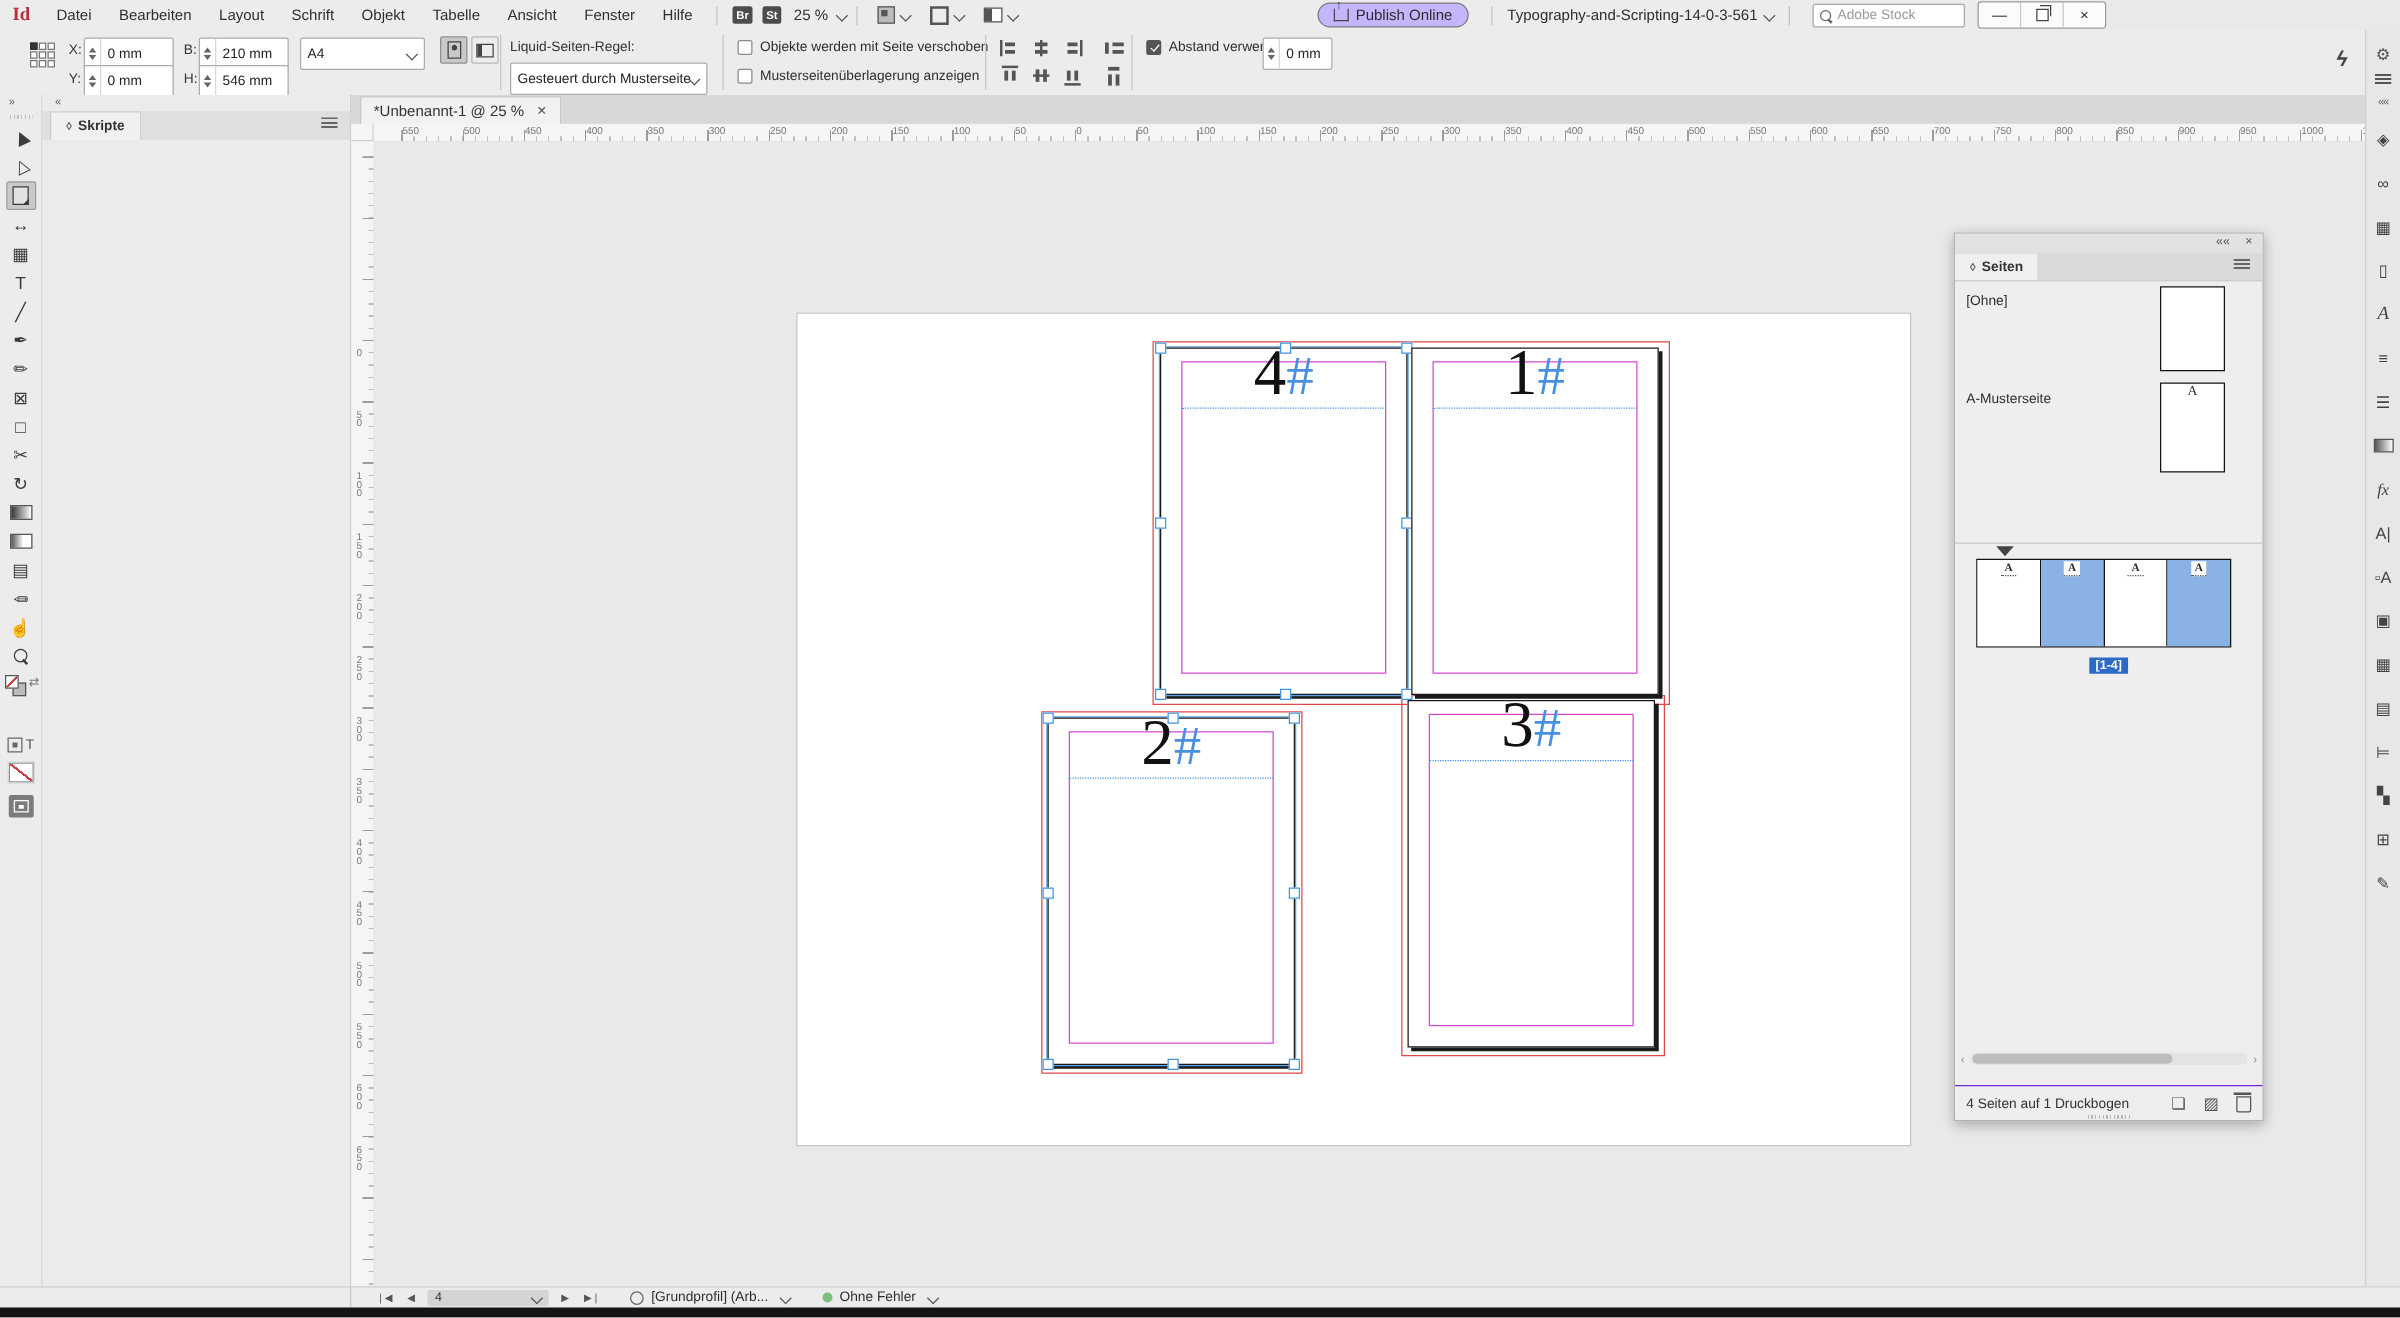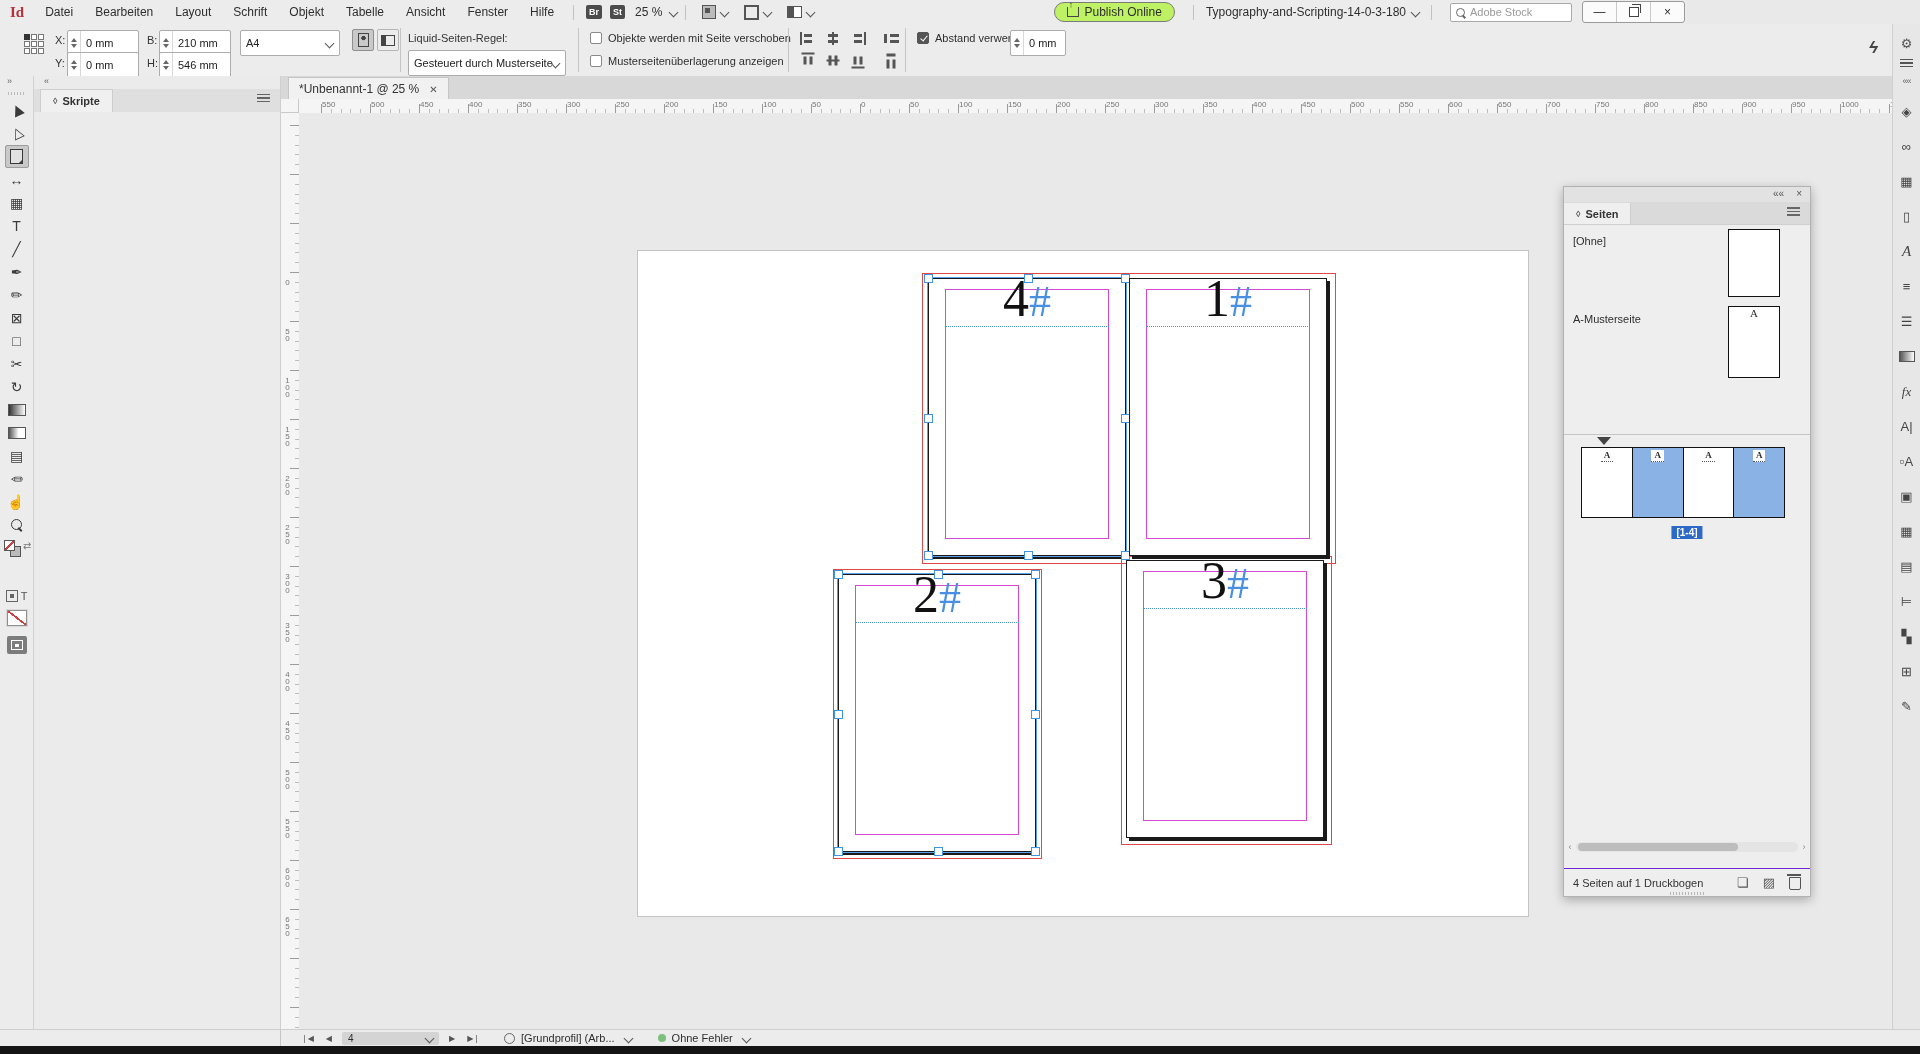--- a/index.html
+++ b/index.html
@@ -19,21 +19,21 @@
   .badge{background:#4c4c4c;color:#fff;font-size:9px;font-weight:bold;border-radius:2px;
          padding:2px 3px;margin:0 4px;}
   .zoom-level{margin:0 8px 0 6px;}
   .icon-dd{display:flex;align-items:center;margin:0 8px;gap:5px;}
   .ig1{width:12px;height:12px;border:1px solid #555;background:
        linear-gradient(#555 0 0) 2px 2px/5px 5px no-repeat,#bbb;}
   .ig2{width:11px;height:11px;border:2px solid #555;}
   .ig3{width:13px;height:10px;border:1px solid #555;background:linear-gradient(90deg,#555 0 6px,#fff 6px);}
   .mb-right{margin-left:auto;display:flex;align-items:center;}
   .publish{display:flex;align-items:center;gap:6px;border:1px solid #7a7a7a;border-radius:11px;
-           padding:2px 12px;font-size:12px;background:#bef264;margin-right:10px;}
+           padding:2px 12px;font-size:12px;background:#c4b5fd;margin-right:10px;}
   .ic-share{position:relative;width:10px;height:9px;border:1px solid #444;border-top:none;display:inline-block;}
   .ic-share::after{content:"↑";position:absolute;left:1px;top:-8px;font-size:10px;color:#444;}
   .workspace{display:flex;align-items:center;gap:6px;margin:0 4px;}
   .search-box{display:flex;align-items:center;gap:5px;width:110px;height:17px;border:1px solid #a8a8a8;
               border-radius:2px;background:#fff;padding:0 5px;margin:0 10px;}
   .search-box .ph{color:#9a9a9a;font-size:11px;}
   .mag{position:relative;width:7px;height:7px;border:1.5px solid #666;border-radius:50%;display:inline-block;flex:none;}
   .mag::after{content:"";position:absolute;width:1.5px;height:4px;background:#666;left:6px;top:6px;transform:rotate(-45deg);}
   .win-controls{display:flex;border:1px solid #9a9a9a;border-radius:3px;background:#fbfbfb;overflow:hidden;height:20px;margin-right:1px;}
   .win-btn{width:33px;text-align:center;line-height:20px;font-size:12px;border-left:1px solid #c9c9c9;}
@@ -246,21 +246,21 @@
         <span class="ig3"></span>
         <span class="chev"></span>
       </span>
     <div class="mb-right">
       <span class="publish">
         <span class="ic-share"></span>
         <span>Publish Online</span>
       </span>
       <span class="mb-div"></span>
       <span class="workspace">
-        <span>Typography-and-Scripting-14-0-3-180</span>
+        <span>Typography-and-Scripting-14-0-3-561</span>
         <span class="chev"></span>
       </span>
       <span class="mb-div"></span>
       <span class="search-box">
         <span class="mag"></span>
         <span class="ph">Adobe Stock</span>
       </span>
       <span class="win-controls">
         <span class="win-btn">—</span>
         <span class="win-btn"><span class="ic-restore"></span></span>

